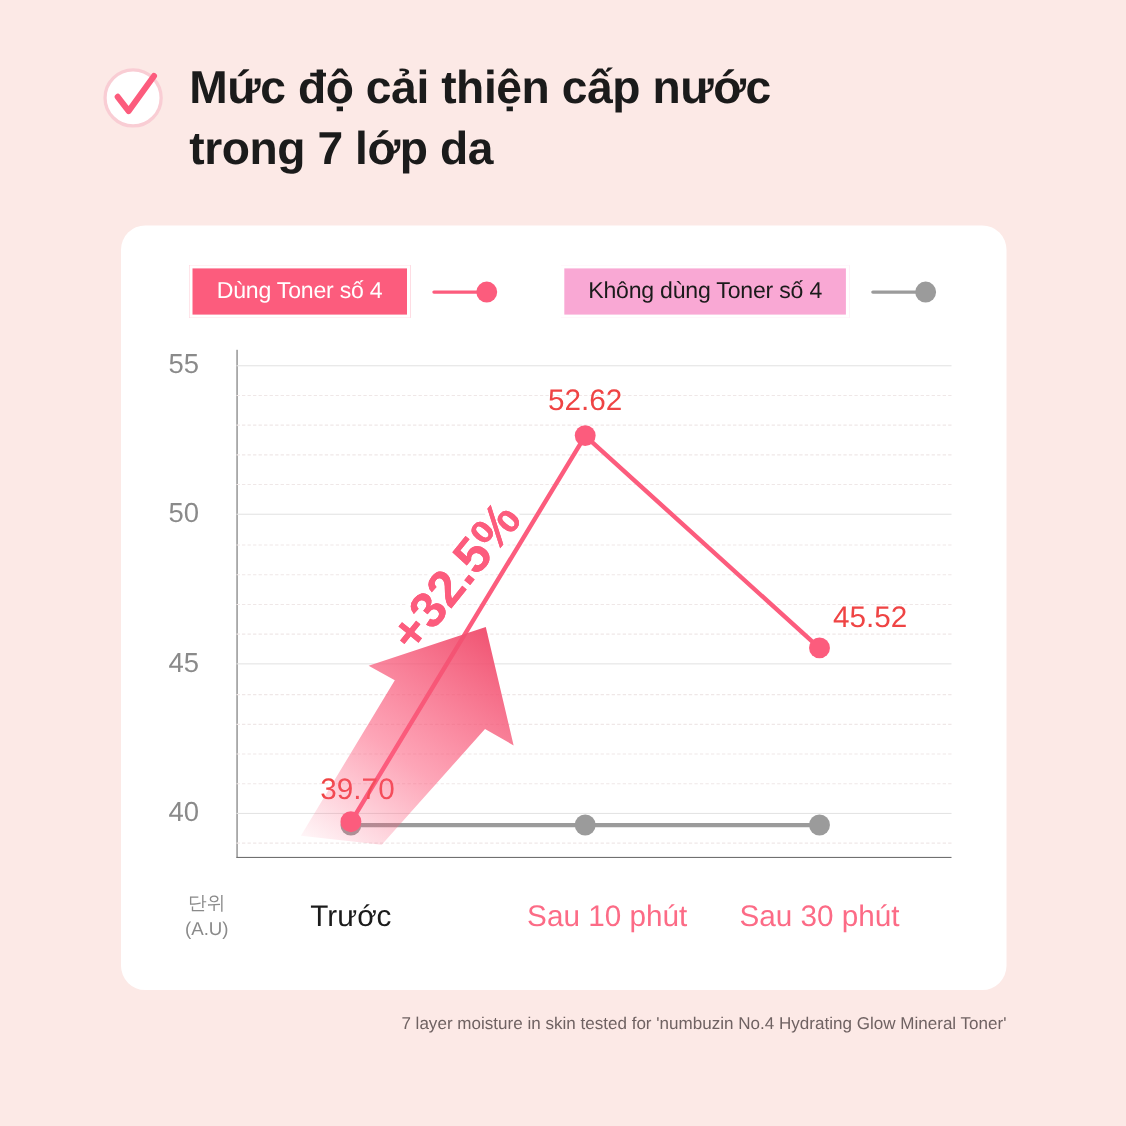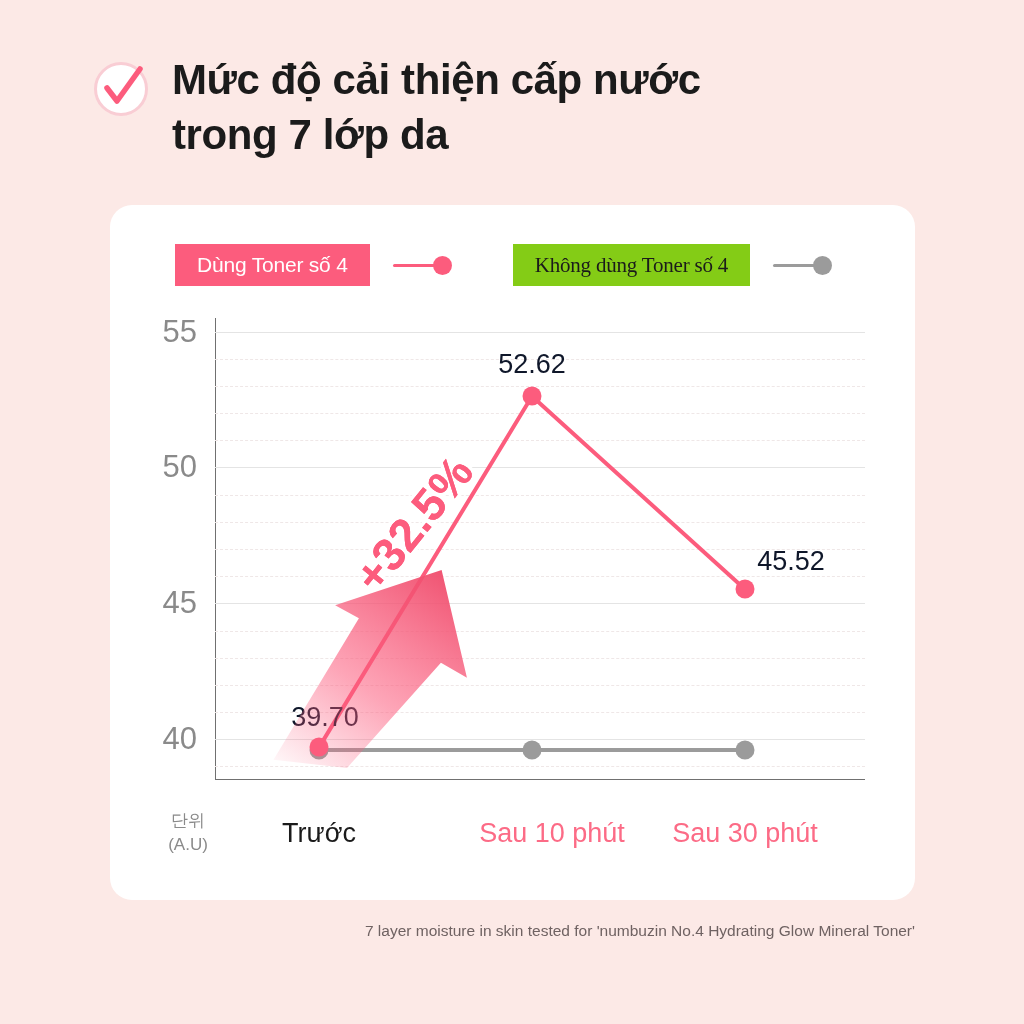--- a/index.html
+++ b/index.html
@@ -83,21 +83,21 @@
     height: 48px;
     display: flex;
     align-items: center;
     justify-content: center;
     padding: 0 22px;
     font-size: 21px;
     letter-spacing: -0.2px;
     border: 3px solid #ffffff;
   }
   .legend-chip.pink { background: #fc5c7d; color: #ffffff; }
-  .legend-chip.gray { background: #84cc16; color: #1b1b1b; font-family: Liberation Serif, serif; }
+  .legend-chip.gray { background: #f9a8d4; color: #1b1b1b; }
 
   .legend-marker {
     display: flex;
     align-items: center;
     margin-left: 20px;
   }
   .legend-marker .bar { width: 42px; height: 3px; border-radius: 2px; }
   .legend-marker .dot { width: 19px; height: 19px; border-radius: 50%; margin-left: -2px; }
   .legend-marker.pink .bar { background: #fc5c7d; }
   .legend-marker.pink .dot { background: #fc5c7d; }
@@ -135,23 +135,23 @@
     left: 0;
     bottom: 0;
     width: 100%;
     height: 0;
     border-top: 1.6px solid #707070;
   }
 
   .ytick {
     position: absolute;
     right: 100%;
-    margin-right: 18px;
+    margin-right: 34px;
     transform: translateY(-50%);
-    font-size: 31px;
+    font-size: 25px;
     color: #8a8a8a;
     white-space: nowrap;
   }
 
   .series-svg {
     position: absolute;
     left: 0;
     top: 0;
     width: 100%;
     height: 100%;
@@ -163,21 +163,21 @@
     border-radius: 50%;
     transform: translate(-50%, -50%);
   }
   .dot-pt.pink { width: 19px; height: 19px; background: #fc5c7d; }
   .dot-pt.gray { width: 19px; height: 19px; background: #9b9b9b; }
 
   .val-label {
     position: absolute;
     transform: translate(-50%, -100%);
     font-size: 27px;
-    color: #0f172a;
+    color: #ef4444;
     white-space: nowrap;
   }
 
   
   .arrow-wrap {
     position: absolute;
     left: 0; top: 0;
     width: 100%; height: 100%;
     pointer-events: none;
   }

